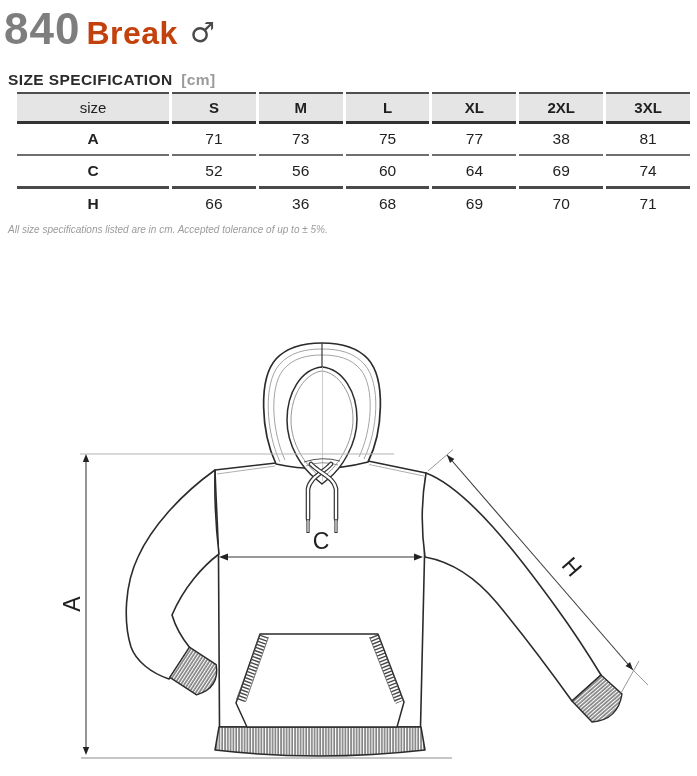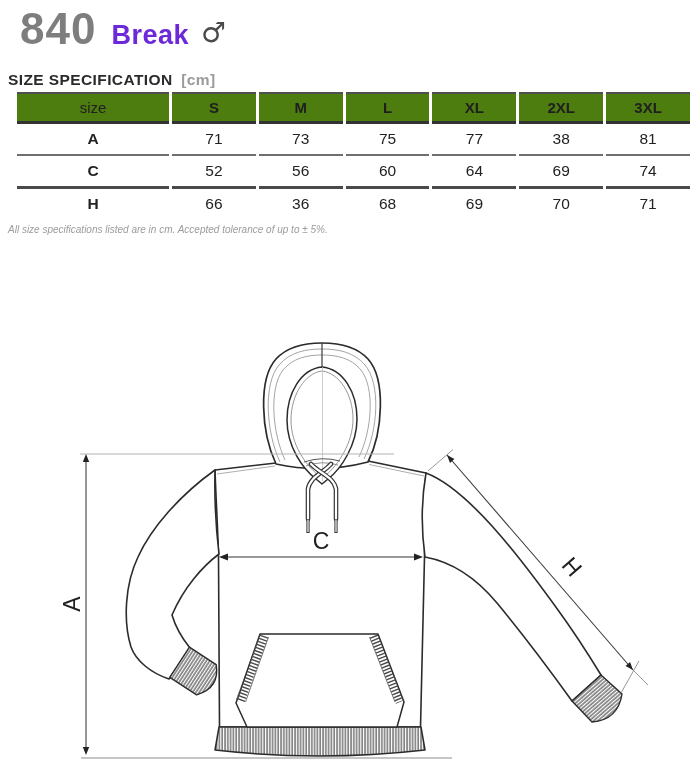--- a/index.html
+++ b/index.html
@@ -1,33 +1,33 @@
 <!DOCTYPE html>
 <html><head>
 <meta charset="utf-8">
 <style>
   html,body{margin:0;padding:0;}
   body{
     width:697px;height:776px;position:relative;background:#fff;
     font-family:"Liberation Sans",sans-serif;color:#222;overflow:hidden;
   }
-  .title-row{position:absolute;left:20px;top:4px;display:flex;align-items:baseline;}
+  .title-row{position:absolute;left:4px;top:4px;display:flex;align-items:baseline;}
   .product-code{font-size:44px;font-weight:bold;color:#7e7e7e;letter-spacing:1px;}
-  .product-name{font-size:27px;font-weight:bold;color:#6d28d9;margin-left:15px;letter-spacing:.5px;}
+  .product-name{font-size:32px;font-weight:bold;color:#c2410c;margin-left:6px;letter-spacing:.5px;}
   .gender{font-size:28px;font-weight:normal;color:#4a4a4a;margin-left:12px;
     font-family:"DejaVu Sans",sans-serif;position:relative;top:-2px;}
   .section-title{position:absolute;left:8px;top:71px;font-size:15.5px;font-weight:bold;
     letter-spacing:.4px;color:#2a2a2a;}
   .section-title .unit{color:#9b9b9b;margin-left:4px;}
   table.sizes{position:absolute;left:14px;top:92px;width:679px;
     border-collapse:separate;border-spacing:3px 0;table-layout:fixed;}
   table.sizes col.c-size{width:152px;}
   table.sizes th,table.sizes td{text-align:center;vertical-align:middle;}
   table.sizes thead th{
-    background:#4d7c0f;border-top:2px solid #4f4f4f;border-bottom:3px solid #333;
+    background:#e5e5e5;border-top:2px solid #4f4f4f;border-bottom:3px solid #333;
     font-size:15px;font-weight:bold;padding:5px 0 5px;color:#1f1f1f;}
   table.sizes thead th.size-label{font-weight:normal;font-size:15px;}
   table.sizes tbody td{border-bottom:2px solid #6f6f6f;font-size:15.5px;padding:6px 0;color:#222;}
   table.sizes tr.row-c td{border-bottom:3px solid #4a4a4a;}
   table.sizes tr.row-h td{border-bottom:none;}
   table.sizes td.row-label{font-weight:bold;}
   .note{position:absolute;left:8px;top:224px;font-style:italic;font-size:10px;color:#9b9b9b;}
   svg.diagram{position:absolute;left:0;top:330px;}
   .dim-label{font-size:23px;fill:#1f1f1f;font-family:"Liberation Sans",sans-serif;}
 </style>

